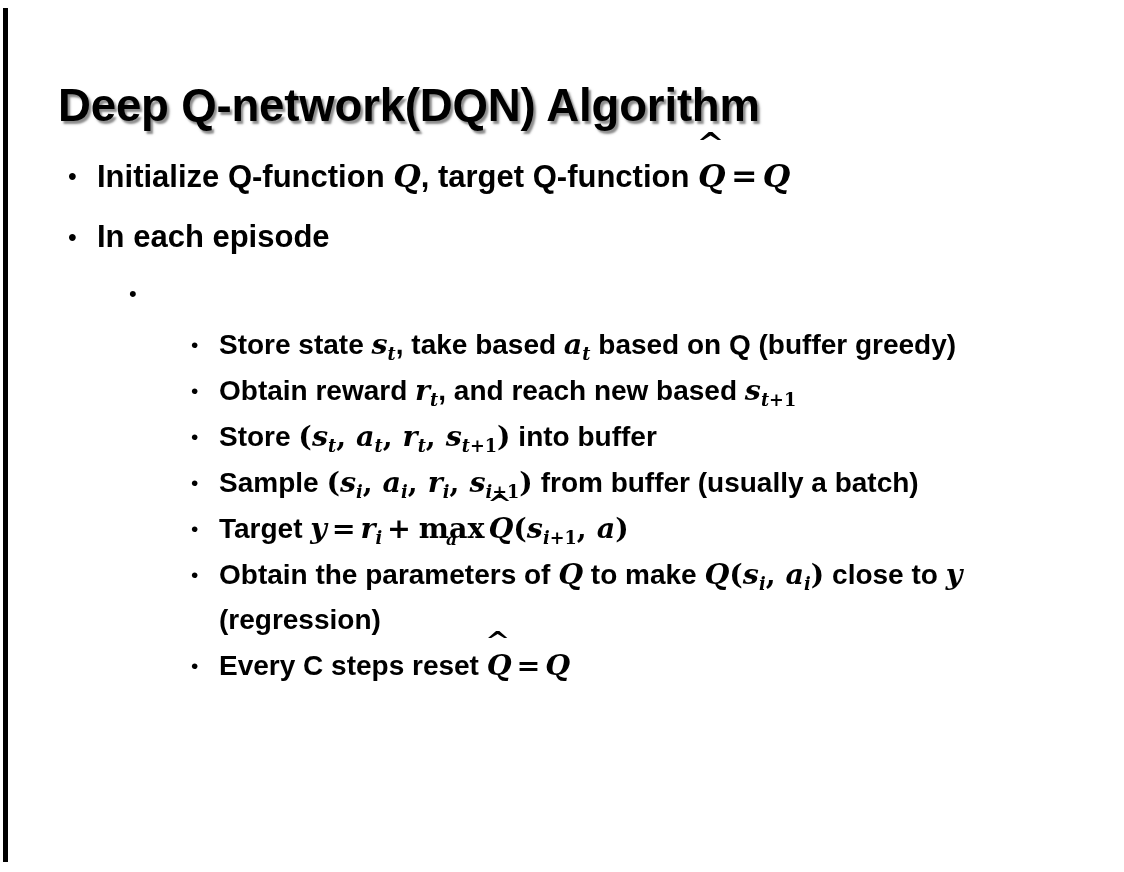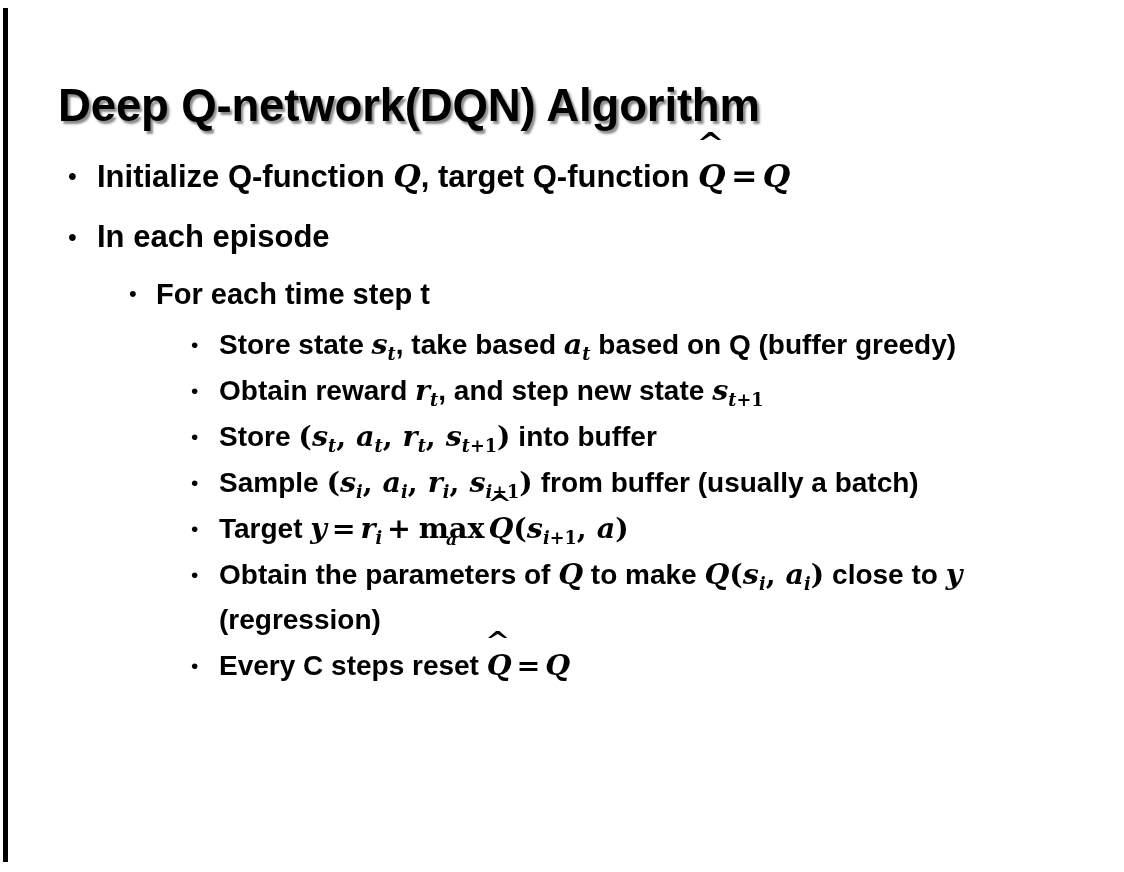--- a/index.html
+++ b/index.html
@@ -201,31 +201,30 @@
       <span class="btext"><span>Initialize Q-function </span><span class="math"><span>Q</span></span><span>, target Q-function </span><span class="math"><span class="hat">Q</span><span class="op">=</span><span>Q</span></span></span>
     </div>
 
     <div class="bullet-row lvl1">
       <span class="marker">•</span>
       <span class="btext">In each episode</span>
     </div>
 
     <div class="bullet-row lvl2">
       <span class="marker">•</span>
-      <span class="btext">For each time step t</span>
     </div>
 
     <div class="bullet-row lvl3">
       <span class="marker">•</span>
       <span class="btext"><span>Store state </span><span class="math"><span>s</span><sub>t</sub></span><span>, take based </span><span class="math"><span>a</span><sub>t</sub></span><span> based on Q (buffer greedy)</span></span>
     </div>
 
     <div class="bullet-row lvl3">
       <span class="marker">•</span>
-      <span class="btext"><span>Obtain reward </span><span class="math"><span>r</span><sub>t</sub></span><span>, and step new state </span><span class="math"><span>s</span><sub><span>t</span><span class="plus">+</span><span class="num">1</span></sub></span></span>
+      <span class="btext"><span>Obtain reward </span><span class="math"><span>r</span><sub>t</sub></span><span>, and reach new based </span><span class="math"><span>s</span><sub><span>t</span><span class="plus">+</span><span class="num">1</span></sub></span></span>
     </div>
 
     <div class="bullet-row lvl3">
       <span class="marker">•</span>
       <span class="btext"><span>Store </span><span class="math"><span class="paren">(</span><span>s</span><sub>t</sub><span class="num">, </span><span>a</span><sub>t</sub><span class="num">, </span><span>r</span><sub>t</sub><span class="num">, </span><span>s</span><sub><span>t</span><span class="plus">+</span><span class="num">1</span></sub><span class="paren">)</span></span><span> into buffer</span></span>
     </div>
 
     <div class="bullet-row lvl3">
       <span class="marker">•</span>
       <span class="btext"><span>Sample </span><span class="math"><span class="paren">(</span><span>s</span><sub>i</sub><span class="num">, </span><span>a</span><sub>i</sub><span class="num">, </span><span>r</span><sub>i</sub><span class="num">, </span><span>s</span><sub><span>i</span><span class="plus">+</span><span class="num">1</span></sub><span class="paren">)</span></span><span> from buffer (usually a batch)</span></span>

